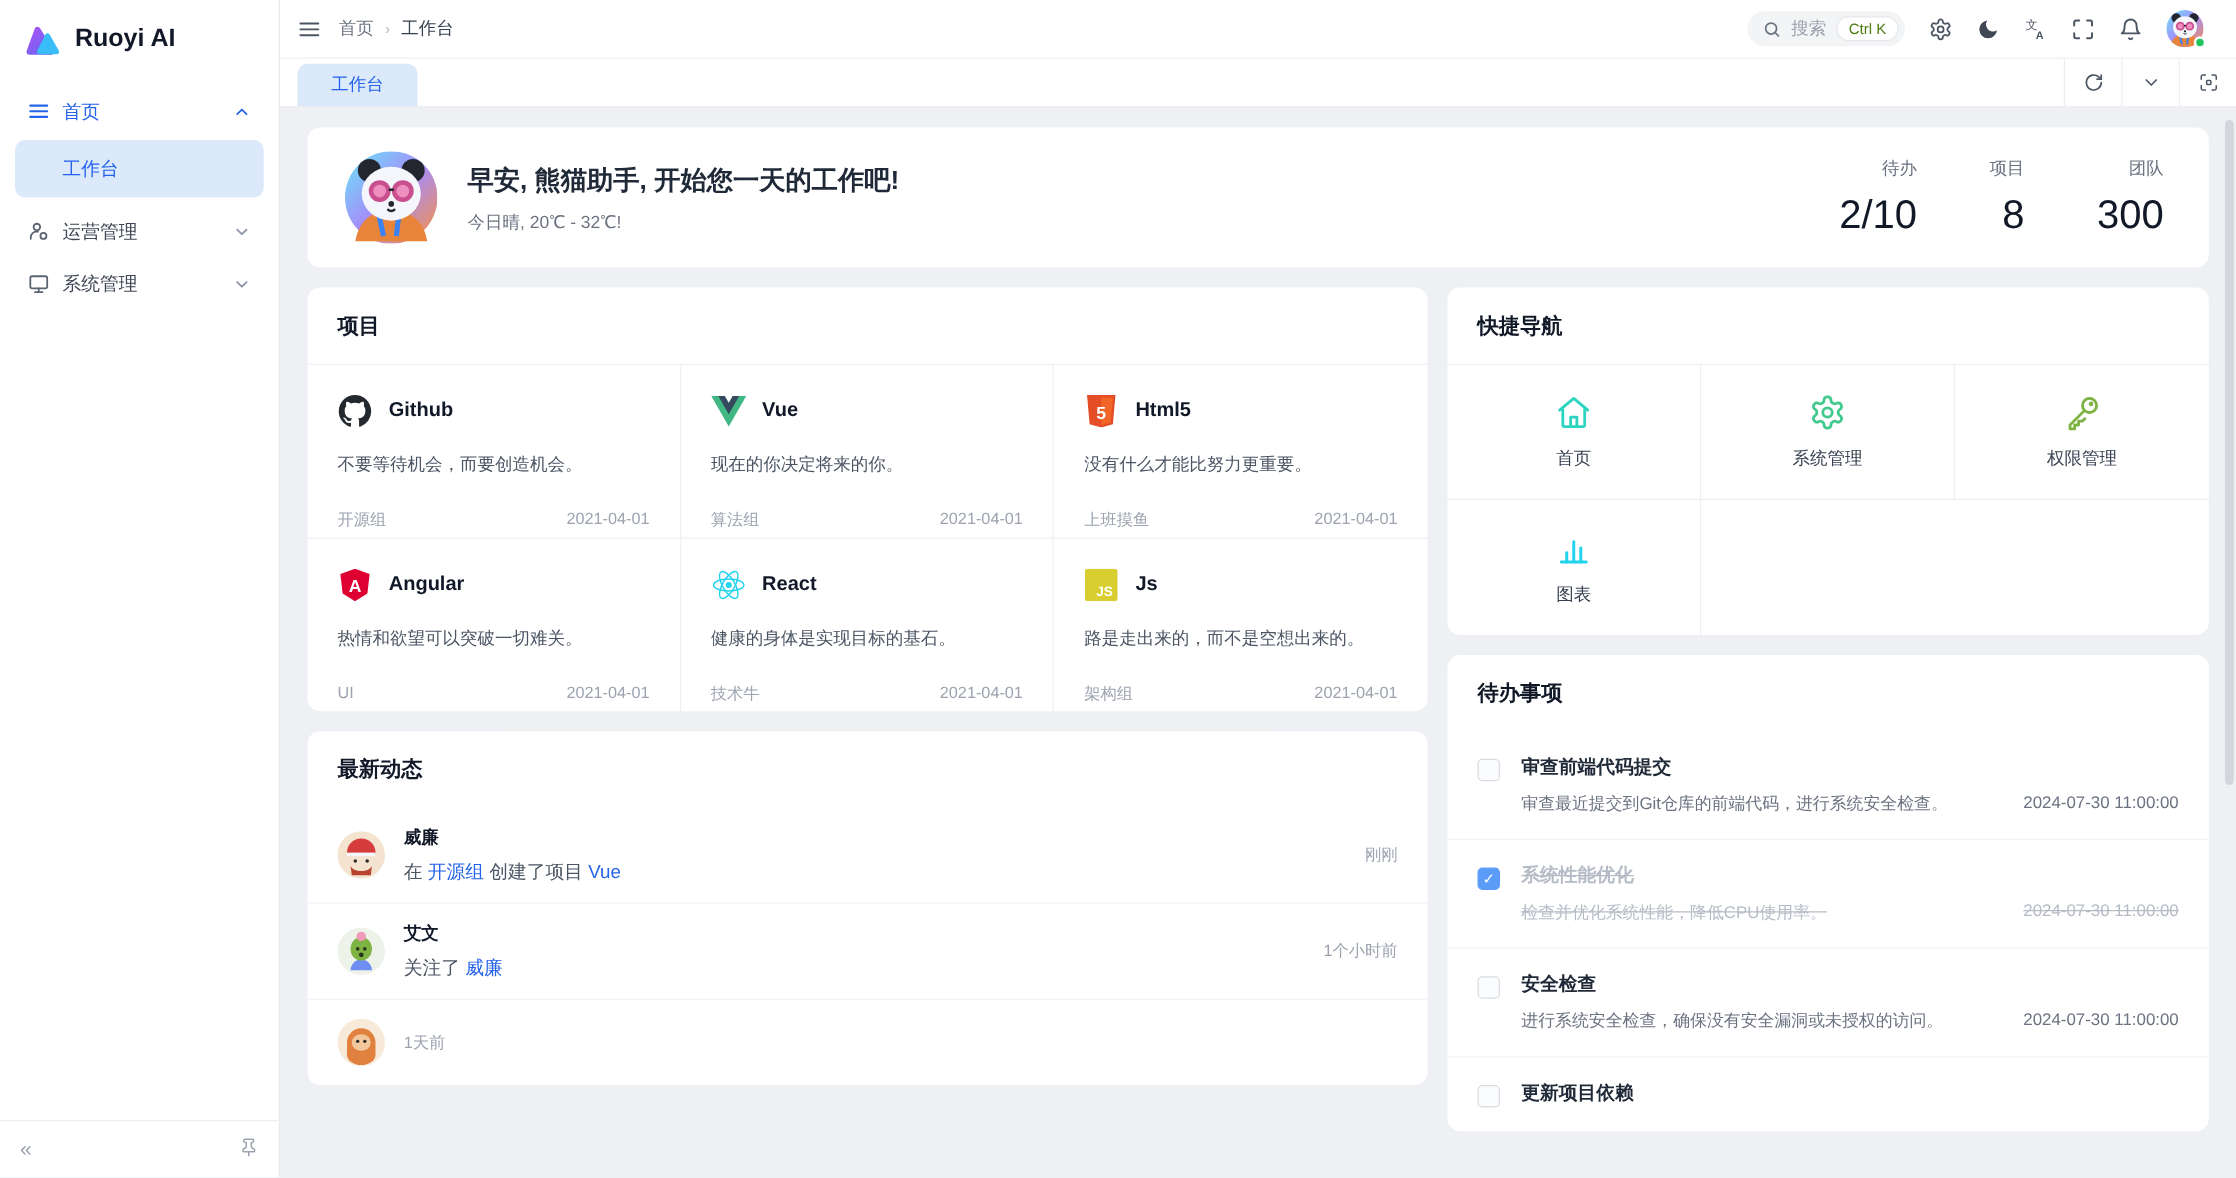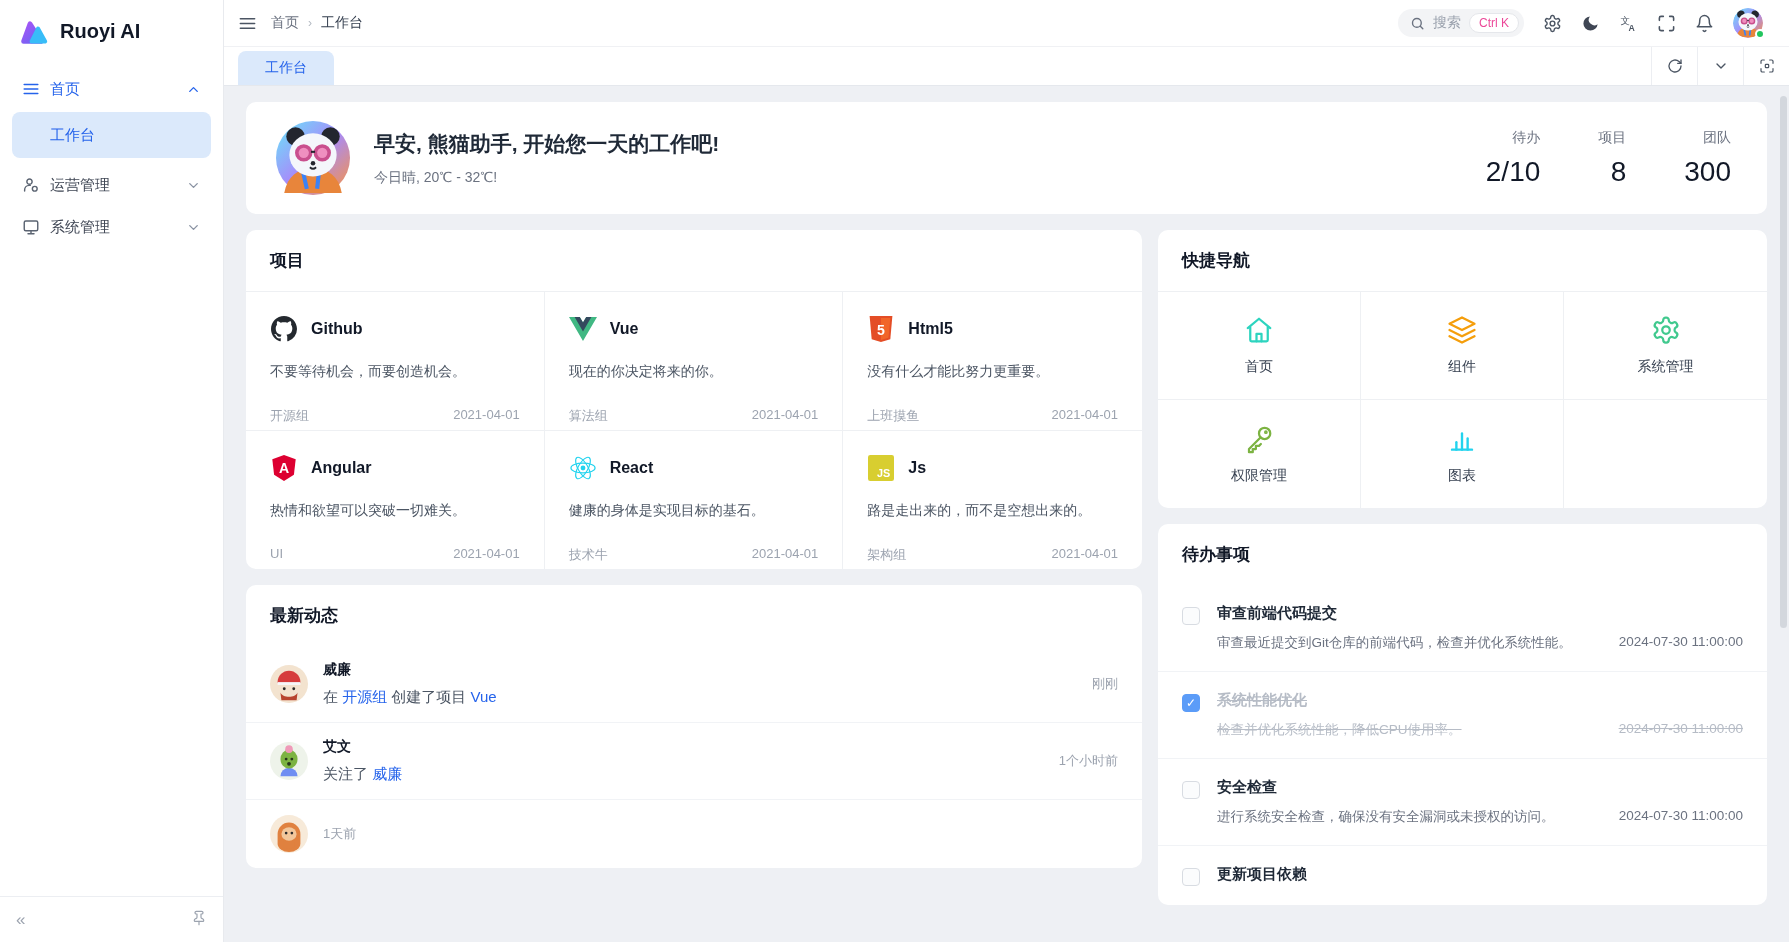--- a/index.html
+++ b/index.html
@@ -26,42 +26,42 @@
   
   .main { flex: 1; display: flex; flex-direction: column; min-width: 0; }
   .topbar { height: 46px; background: #fff; display: flex; align-items: center; padding: 0 26px 0 14px; gap: 14px; flex: none; }
   .hicon { width: 19px; height: 19px; color: #4b5563; cursor: pointer; flex: none; }
   .breadcrumb { display: flex; gap: 9px; font-size: 14px; color: #6b7280; align-items: center; }
   .bc-sep { color: #b3b9c2; font-size: 12px; }
   .bc-current { color: #374151; }
   .topbar-right { margin-left: auto; display: flex; align-items: center; gap: 19px; }
   .search-pill { display: flex; align-items: center; gap: 8px; background: #f3f4f6; border-radius: 999px; padding: 4px 5px 4px 12px; color: #9aa1ad; font-size: 14px; cursor: pointer; }
   .search-pill svg { width: 15px; height: 15px; color: #6b7280; }
-  .kbd { background: #fff; border: 1px solid #e5e7eb; border-radius: 999px; padding: 2px 9px; font-size: 12px; color: #ec4899; }
+  .kbd { background: #fff; border: 1px solid #e5e7eb; border-radius: 999px; padding: 2px 9px; font-size: 12px; color: #4d7c0f; }
   .avatar-sm { position: relative; width: 30px; height: 30px; cursor: pointer; }
   .avatar-sm svg { display: block; border-radius: 50%; }
   .status-dot { position: absolute; right: -2px; bottom: -1px; width: 10px; height: 10px; background: #22c55e; border: 2px solid #fff; border-radius: 50%; }
 
   
   .tabbar { height: 40px; background: #fff; border-top: 1px solid #f0f1f4; border-bottom: 1px solid #e5e8ed; display: flex; align-items: flex-end; padding-left: 14px; flex: none; }
   .tab { background: #dbe9fb; color: #2563eb; font-size: 14px; padding: 8px 27px; border-radius: 8px 8px 0 0; cursor: pointer; }
   .tab-actions { margin-left: auto; display: flex; height: 100%; align-items: stretch; }
   .tab-action { width: 46px; display: flex; align-items: center; justify-content: center; border-left: 1px solid #eceef2; color: #4b5563; cursor: pointer; }
   .tab-action svg { width: 16px; height: 16px; }
 
   
   .content { flex: 1; padding: 16px 22px 0; overflow: hidden; }
   .card { background: #fff; border-radius: 10px; }
   .welcome-card { padding: 18px 30px; display: flex; align-items: center; gap: 24px; height: 112px; }
   .welcome-title { font-size: 21px; font-weight: bold; }
   .welcome-sub { font-size: 14px; color: #6b7280; margin-top: 11px; }
   .stats { margin-left: auto; display: flex; gap: 58px; padding-right: 6px; }
   .stat { display: flex; flex-direction: column; align-items: flex-end; gap: 9px; }
   .stat-label { font-size: 14px; color: #6b7280; }
-  .stat-value { font-size: 28px; color: #111827; }
+  .stat-value { font-size: 32px; color: #111827; }
 
   .cols { display: flex; gap: 16px; margin-top: 16px; align-items: flex-start; }
   .col-left { width: 896px; display: flex; flex-direction: column; gap: 16px; flex: none; }
   .col-right { flex: 1; display: flex; flex-direction: column; gap: 16px; min-width: 0; }
   .card-header { padding: 19px 24px; font-size: 17px; font-weight: bold; color: #111827; }
   .card-header.bordered { border-bottom: 1px solid #eef0f3; }
 
   .proj-grid { display: grid; grid-template-columns: 1fr 1fr 1fr; }
   .proj-cell { padding: 24px 24px 5px; border-right: 1px solid #eef0f3; border-bottom: 1px solid #eef0f3; cursor: pointer; }
   .proj-cell:nth-child(3n) { border-right: none; }
@@ -447,28 +447,20 @@
               <div class="qn-cell">
                 <svg viewBox="0 0 24 24" fill="none" stroke="#2dd4bf" stroke-width="1.8" stroke-linecap="round" stroke-linejoin="round">
                   <path d="M3 10.5 12 3l9 7.5"></path>
                     <path d="M5 9.8V20a1 1 0 0 0 1 1h12a1 1 0 0 0 1-1V9.8"></path>
                     <path d="M10 21v-6h4v6"></path>
                 </svg>
                 <span>首页</span>
               </div>
 
 
-              <div class="qn-cell">
-                <svg viewBox="0 0 24 24" fill="none" stroke="#f59e0b" stroke-width="1.8" stroke-linecap="round" stroke-linejoin="round">
-                  <path d="M12 2 2 7l10 5 10-5-10-5z"></path>
-                    <path d="m2 12 10 5 10-5"></path>
-                    <path d="m2 17 10 5 10-5"></path>
-                </svg>
-                <span>组件</span>
-              </div>
 
               <div class="qn-cell">
                 <svg viewBox="0 0 24 24" fill="none" stroke="#41c98e" stroke-width="1.8" stroke-linecap="round" stroke-linejoin="round">
                   <path d="M12.22 2h-.44a2 2 0 0 0-2 2v.18a2 2 0 0 1-1 1.73l-.43.25a2 2 0 0 1-2 0l-.15-.08a2 2 0 0 0-2.73.73l-.22.38a2 2 0 0 0 .73 2.73l.15.1a2 2 0 0 1 1 1.72v.51a2 2 0 0 1-1 1.74l-.15.09a2 2 0 0 0-.73 2.73l.22.38a2 2 0 0 0 2.73.73l.15-.08a2 2 0 0 1 2 0l.43.25a2 2 0 0 1 1 1.73V20a2 2 0 0 0 2 2h.44a2 2 0 0 0 2-2v-.18a2 2 0 0 1 1-1.73l.43-.25a2 2 0 0 1 2 0l.15.08a2 2 0 0 0 2.73-.73l.22-.39a2 2 0 0 0-.73-2.73l-.15-.08a2 2 0 0 1-1-1.74v-.5a2 2 0 0 1 1-1.74l.15-.09a2 2 0 0 0 .73-2.73l-.22-.38a2 2 0 0 0-2.73-.73l-.15.08a2 2 0 0 1-2 0l-.43-.25a2 2 0 0 1-1-1.73V4a2 2 0 0 0-2-2z"></path>
                     <circle cx="12" cy="12" r="3"></circle>
                 </svg>
                 <span>系统管理</span>
               </div>
 
               <div class="qn-cell">
@@ -494,21 +486,21 @@
           </div>
 
           <div class="card">
             <div class="card-header">待办事项</div>
 
             <div class="todo-item">
               <span class="todo-check"></span>
               <div class="todo-body">
                 <div class="todo-title">审查前端代码提交</div>
                 <div class="todo-line">
-                  <span class="todo-desc">审查最近提交到Git仓库的前端代码，检查并优化系统性能。</span>
+                  <span class="todo-desc">审查最近提交到Git仓库的前端代码，进行系统安全检查。</span>
                   <span class="todo-date">2024-07-30 11:00:00</span>
                 </div>
               </div>
             </div>
 
             <div class="todo-item done">
               <span class="todo-check checked">✓</span>
               <div class="todo-body">
                 <div class="todo-title">系统性能优化</div>
                 <div class="todo-line">

